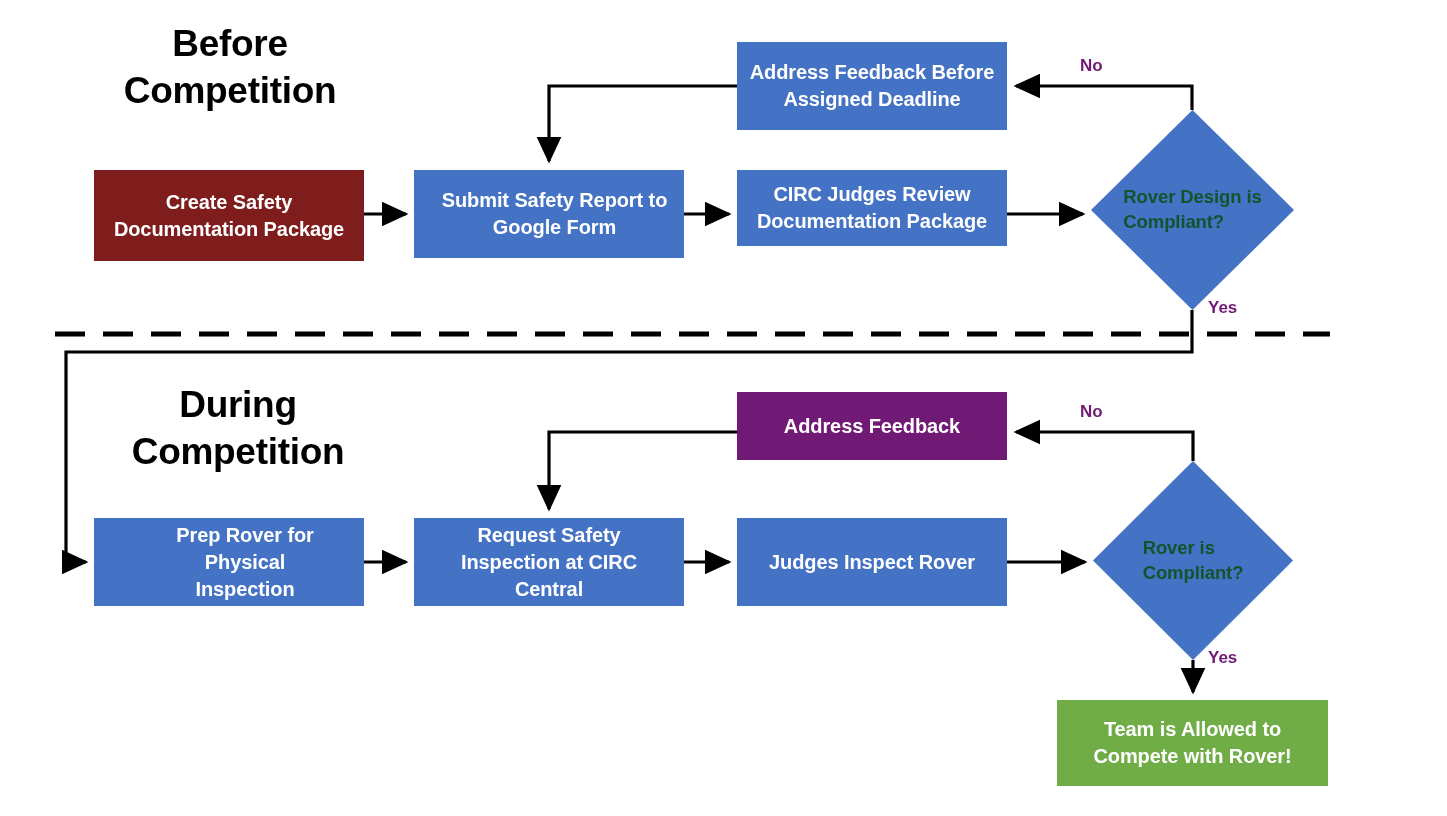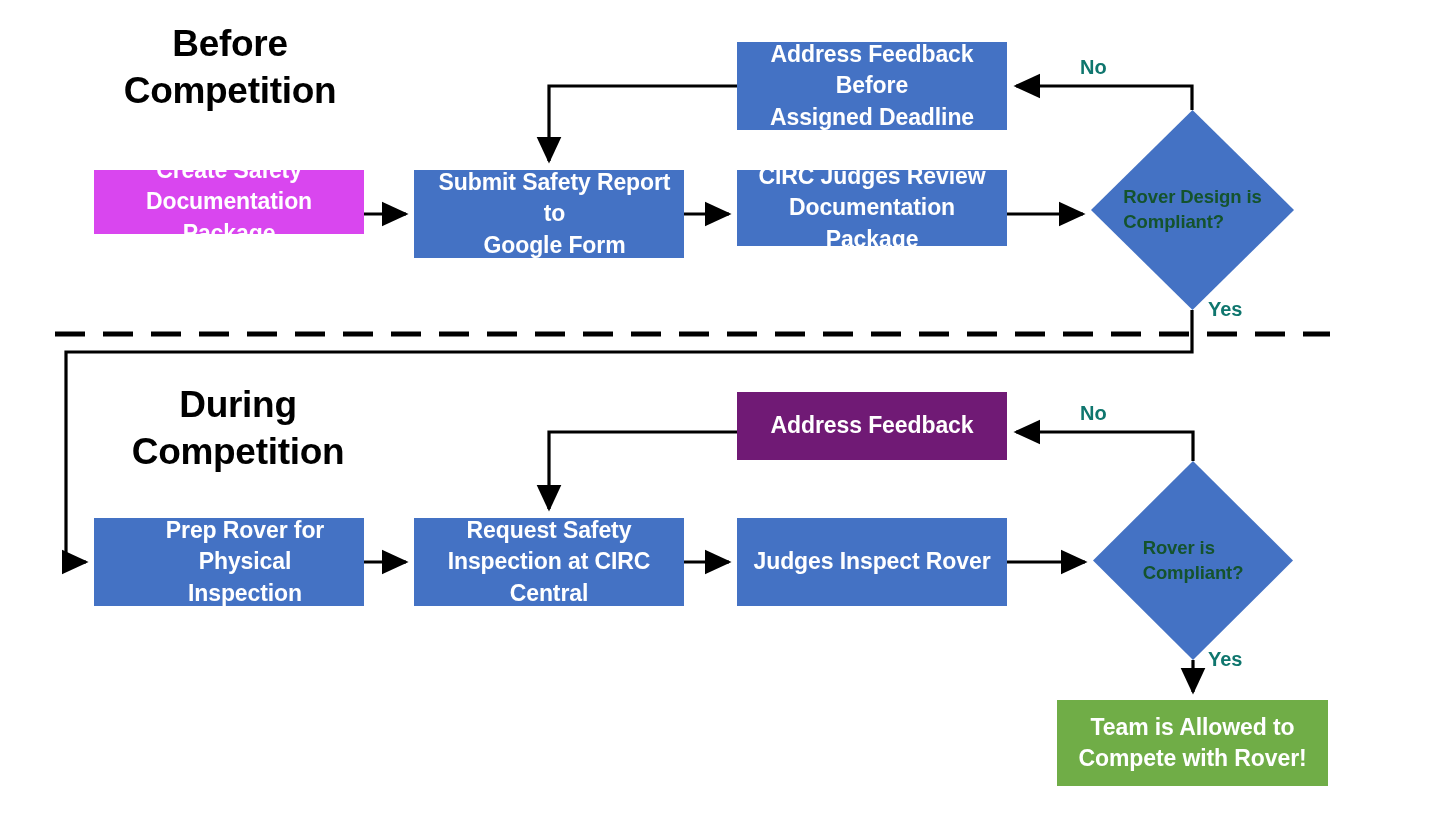--- a/index.html
+++ b/index.html
@@ -35,21 +35,21 @@
   }
   .node-box {
     position: absolute;
     display: flex;
     align-items: center;
     justify-content: center;
     text-align: center;
     color: #ffffff;
     font-family: "Liberation Sans", sans-serif;
     font-weight: bold;
-    font-size: 23px;
+    font-size: 20px;
     line-height: 1.35;
     box-sizing: border-box;
     padding: 2px 8px;
     white-space: pre-line;
     letter-spacing: -0.1px;
   }
   .node-diamond {
     position: absolute;
     display: flex;
     align-items: center;
@@ -71,22 +71,22 @@
     height: 100%;
   }
   .diamond-label {
     position: relative;
     z-index: 2;
   }
   .edge-label {
     position: absolute;
     font-family: "Liberation Sans", sans-serif;
     font-weight: bold;
-    font-size: 20px;
-    color: #0f766e;
+    font-size: 17px;
+    color: #701a75;
     white-space: nowrap;
   }
 </style>
 </head>
 <body>
 
 <div id="canvas">
 
   <svg id="svg-layer" viewBox="0 0 1447 816" xmlns="http://www.w3.org/2000/svg">
     <defs>
@@ -147,21 +147,21 @@
       <path d="M 1193 660 L 1193 692" fill="none" stroke="#000000" stroke-width="3.2" marker-end="url(#arrowhead)"></path>
     </g>
   </svg>
 
   <div class="section-title" style="left:110px; top:20px; width:240px;">Before
 Competition</div>
 
   <div class="section-title" style="left:118px; top:381px; width:240px;">During
 Competition</div>
 
-  <div class="node-box" style="left:94px; top:170px; width:270px; height:64px; background:#d946ef;">Create Safety
+  <div class="node-box" style="left:94px; top:170px; width:270px; height:91px; background:#7f1d1d;">Create Safety
 Documentation Package</div>
 
   <div class="node-box" style="left:737px; top:42px; width:270px; height:88px; background:#4472C4;">Address Feedback Before
 Assigned Deadline</div>
 
   <div class="node-box" style="left:414px; top:170px; width:270px; height:88px; background:#4472C4;padding-left:19px;">Submit Safety Report to
 Google Form</div>
 
   <div class="node-box" style="left:737px; top:170px; width:270px; height:76px; background:#4472C4;">CIRC Judges Review
 Documentation Package</div>

